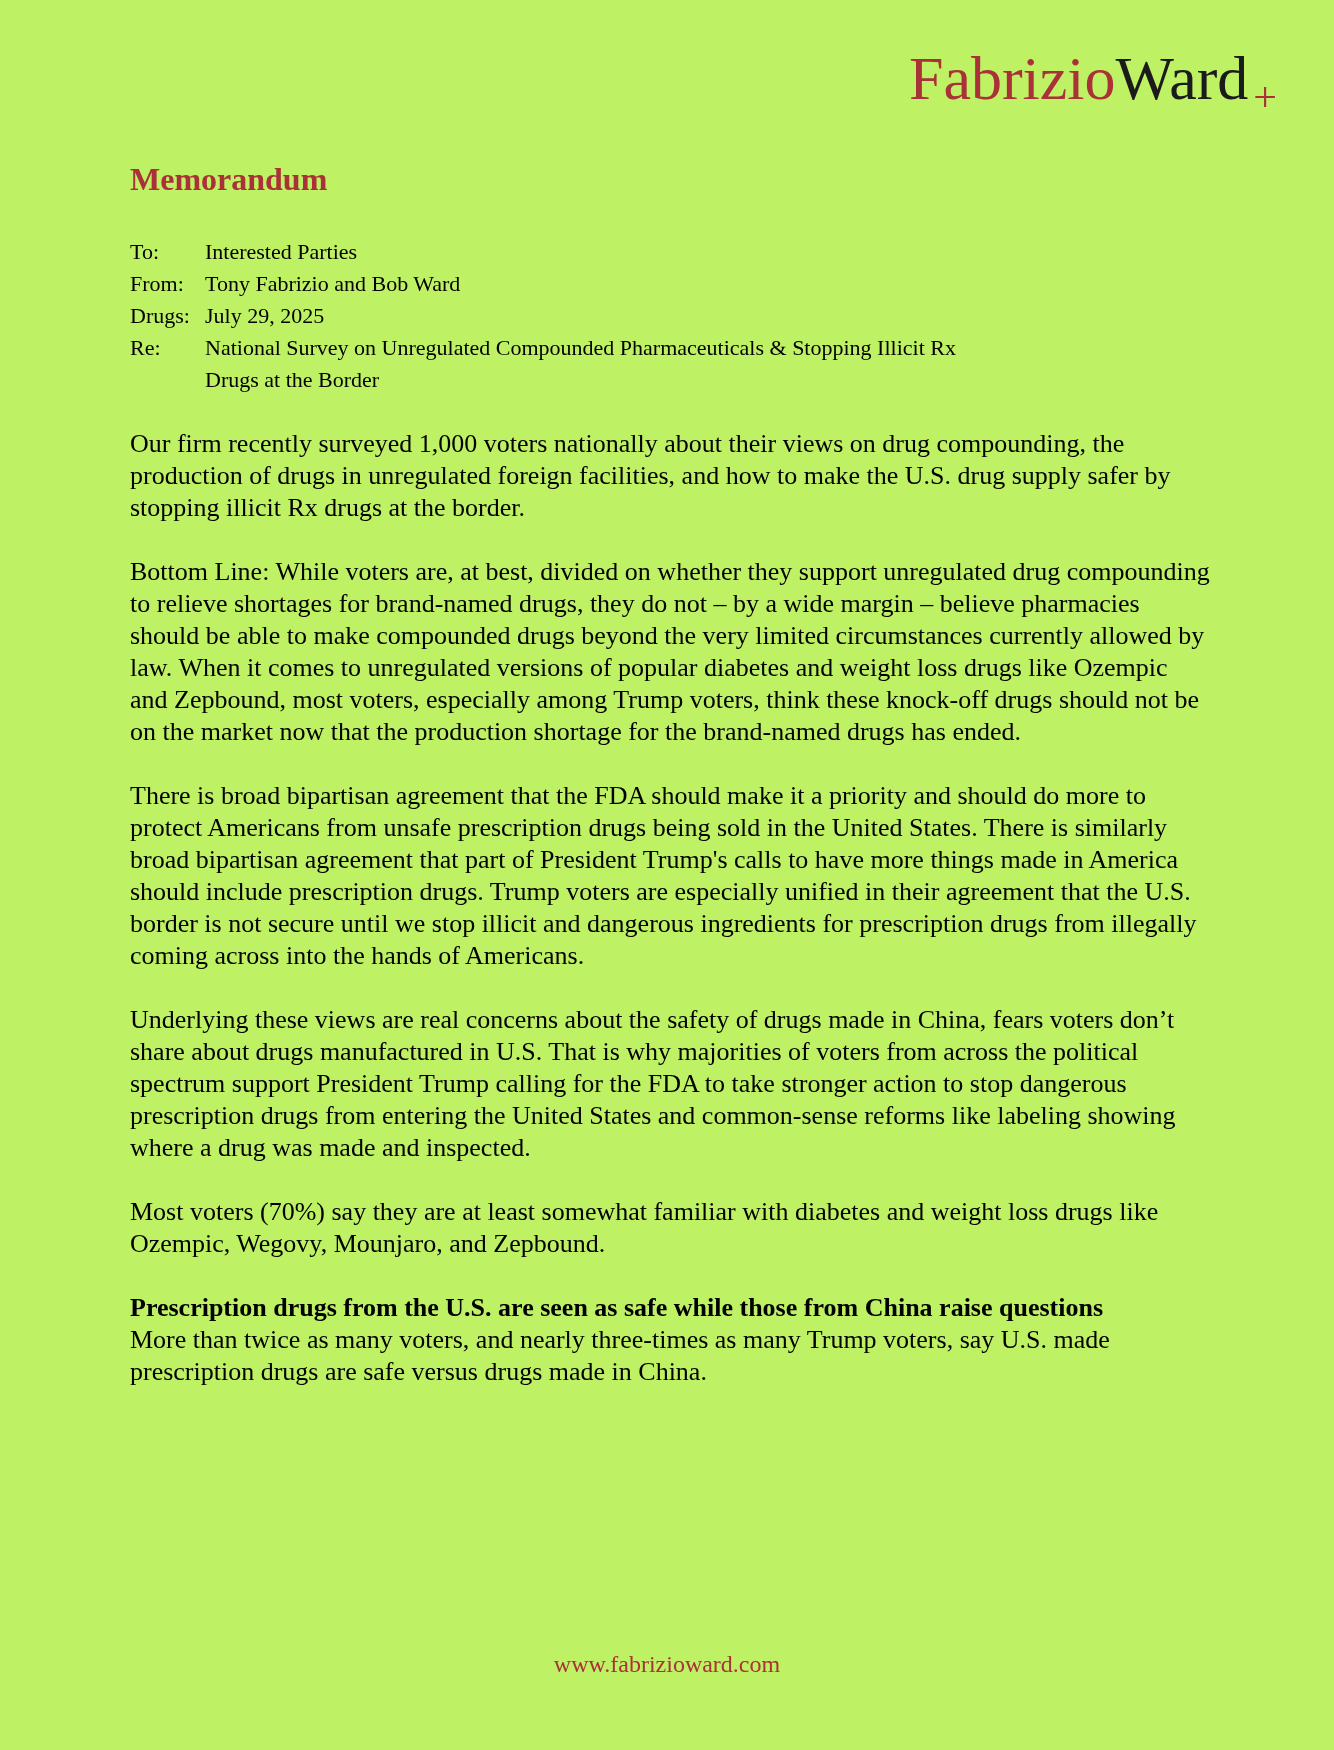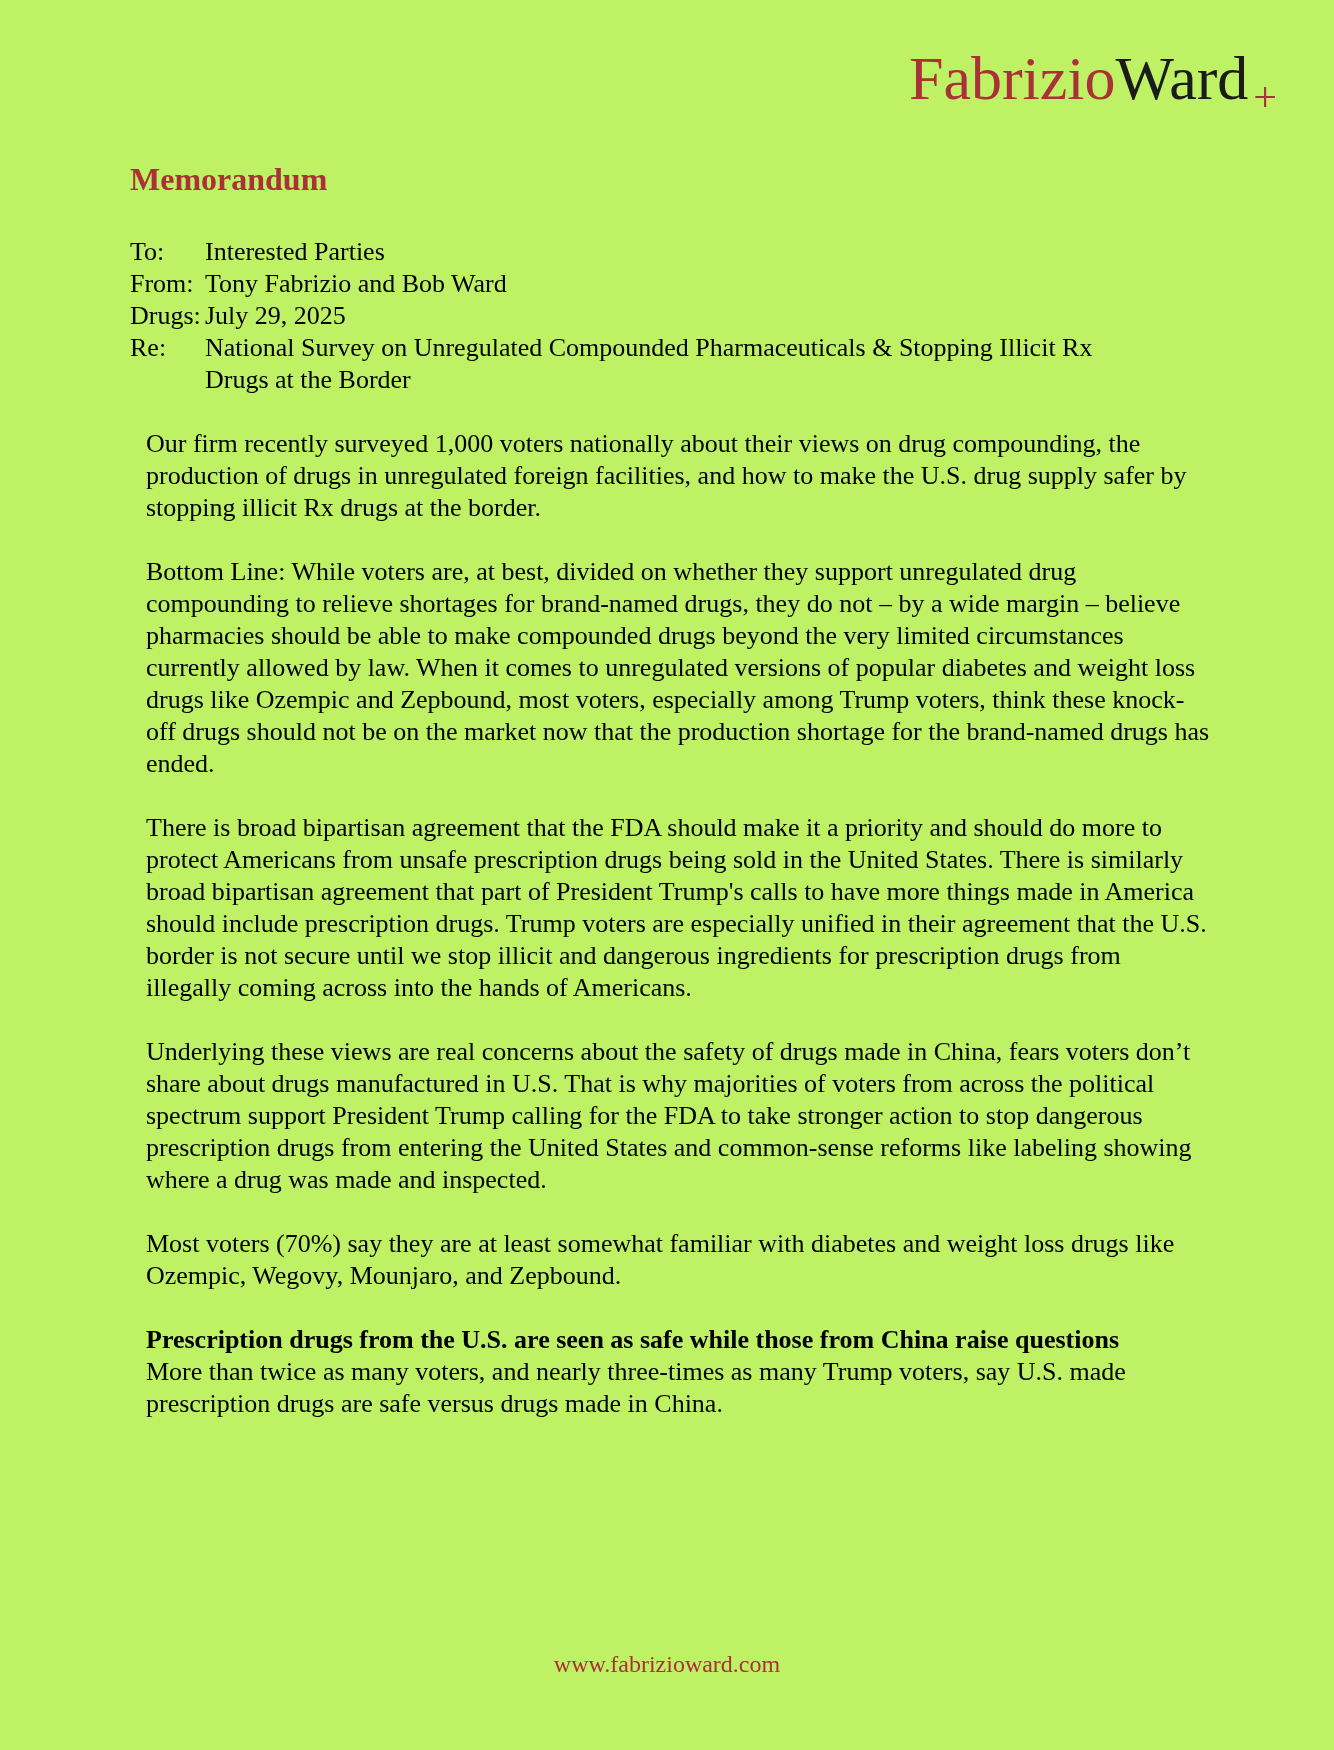--- a/index.html
+++ b/index.html
@@ -31,31 +31,31 @@
   }
   .memo-title {
     font-size: 32px;
     font-weight: bold;
     color: #A93137;
     margin: 0 0 38px 0;
     line-height: 1.2;
   }
   table.fields { border-collapse: collapse; }
   table.fields td {
-    font-size: 26px;
+    font-size: 22px;
     line-height: 32px;
     vertical-align: top;
     padding: 0;
   }
   table.fields td.label { width: 75px; }
   table.fields td.value { white-space: pre-line; }
   .block {
     font-size: 26px;
     line-height: 32px;
-    margin: 32px 0 0 16px;
+    margin: 32px 0 0 0;
   }
   .sec-head { font-weight: bold; }
   .bold { font-weight: normal; }
   .footer {
     position: absolute;
     left: 0;
     right: 0;
     bottom: 72px;
     text-align: center;
     font-size: 24px;

